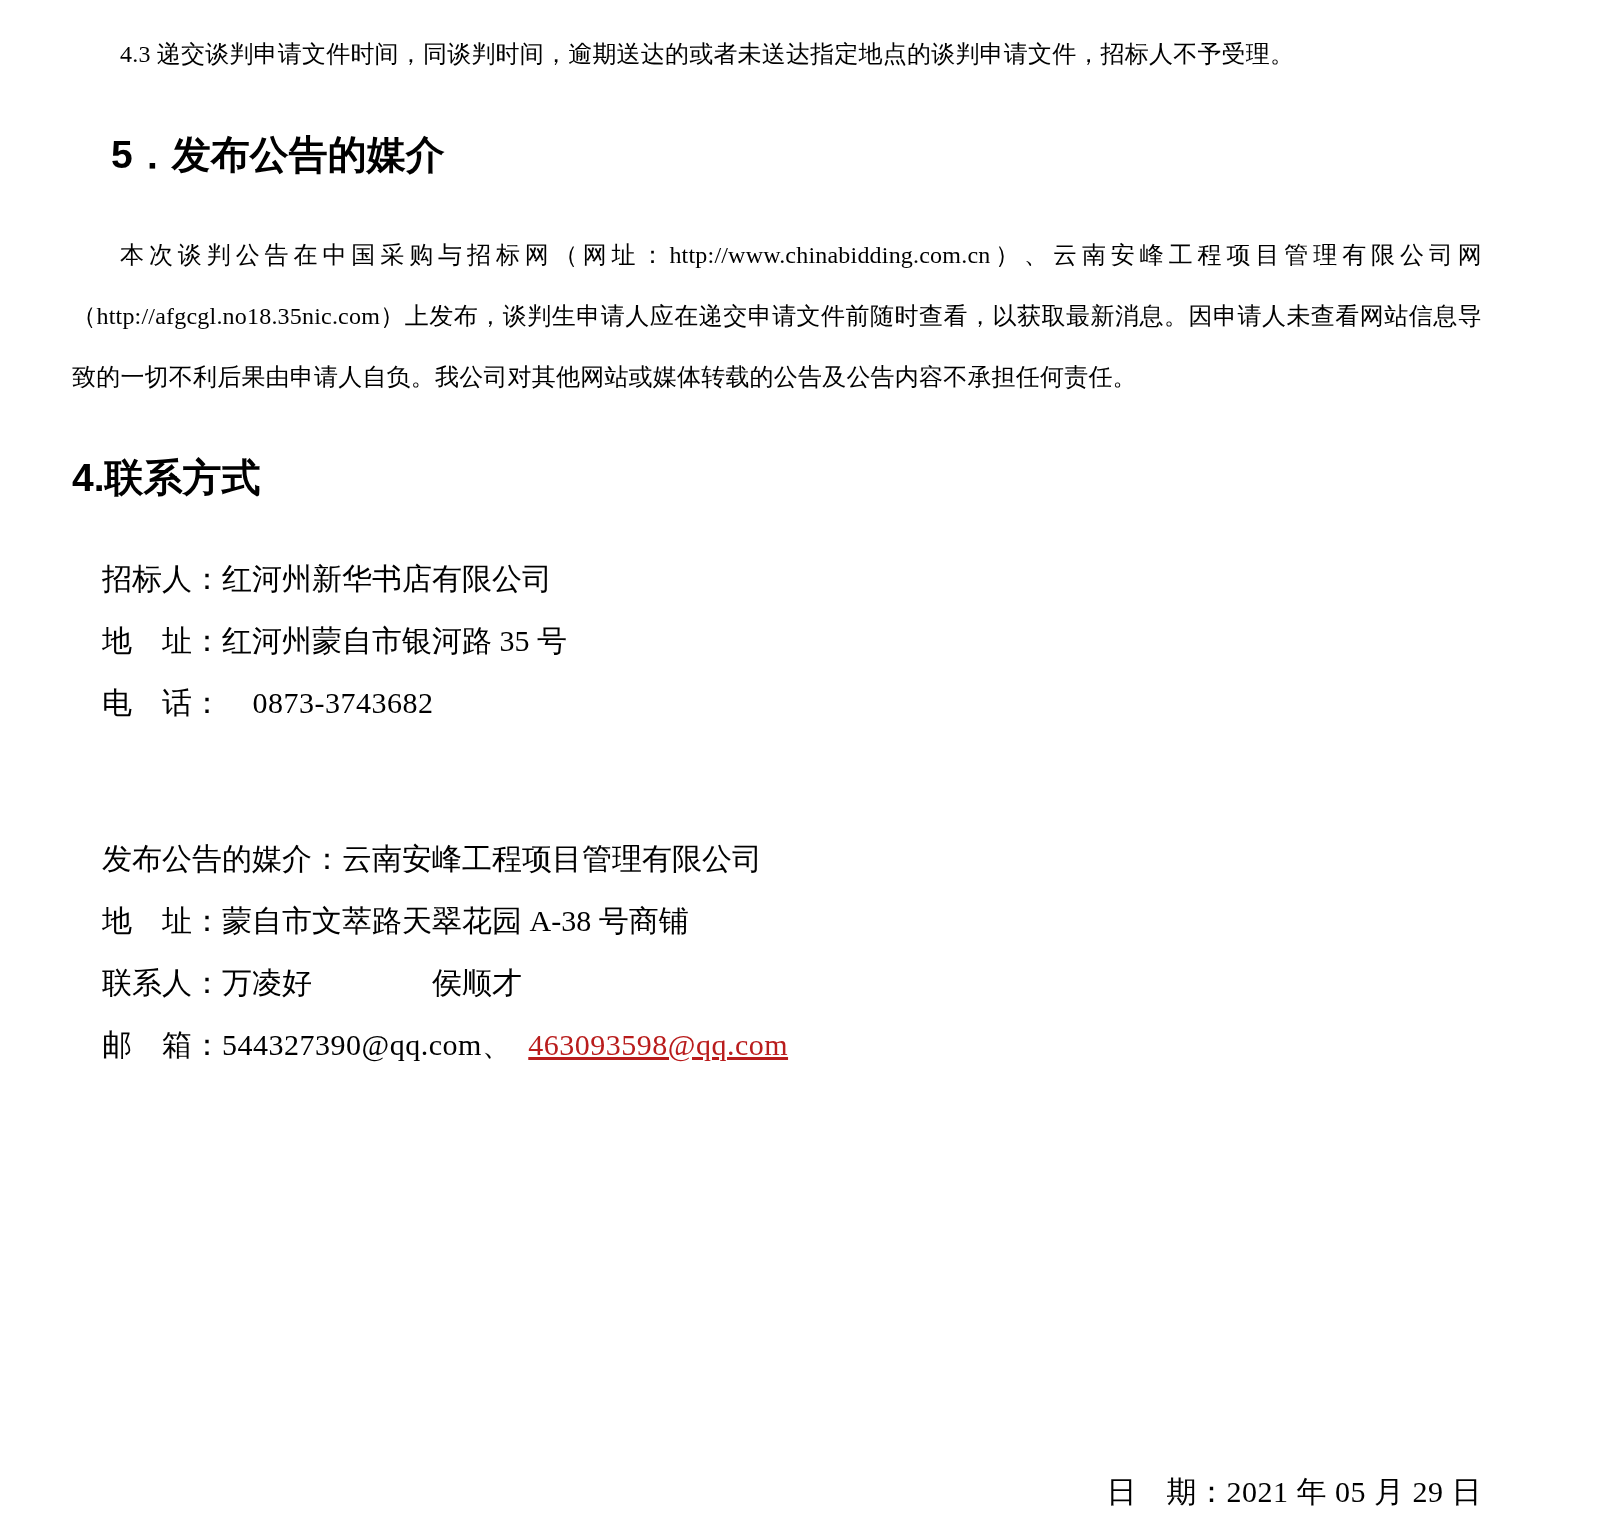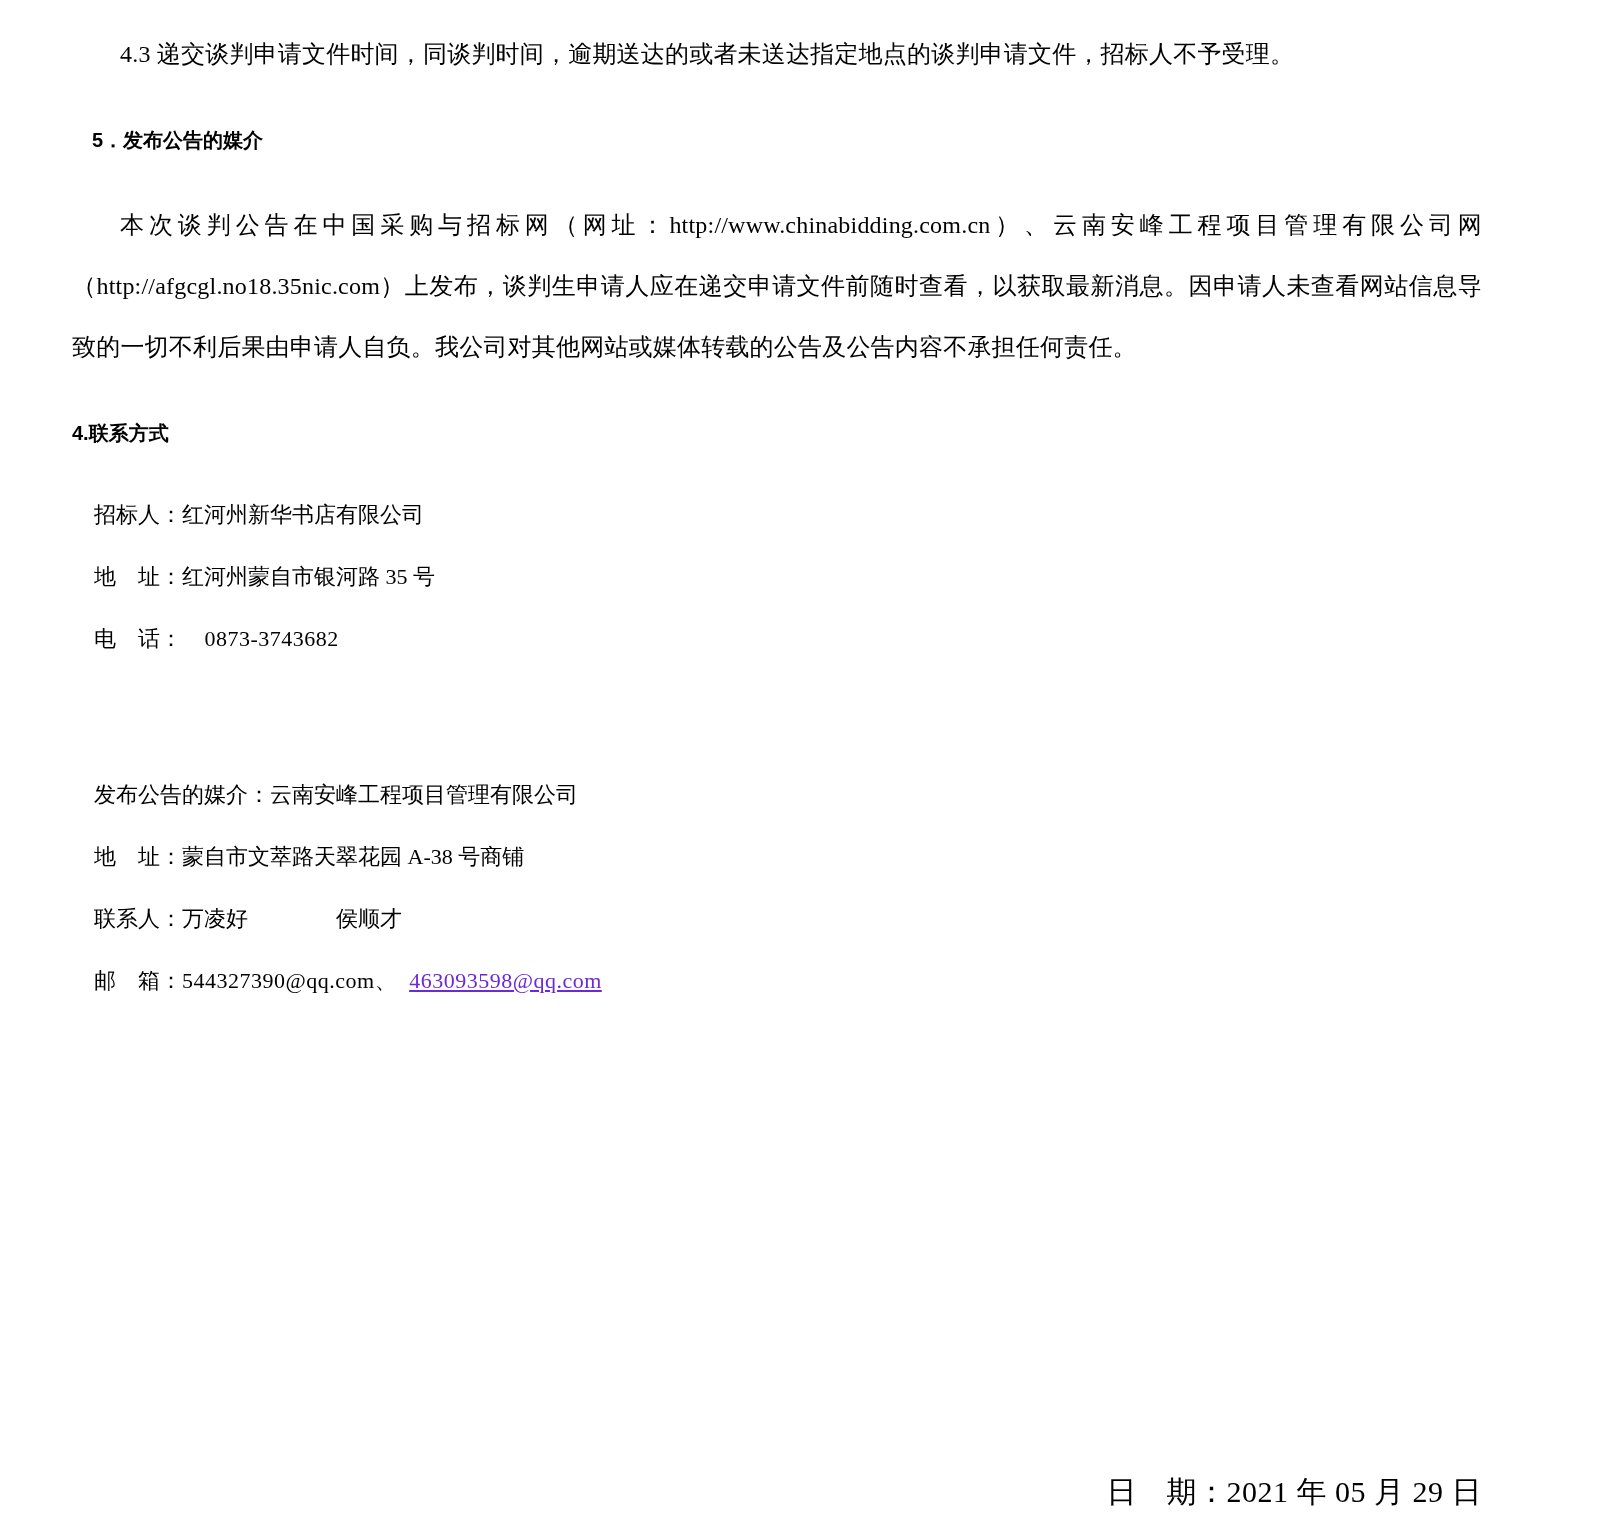--- a/index.html
+++ b/index.html
@@ -26,46 +26,46 @@
     font-size: 24px;
     line-height: 61px;
     text-align: justify;
     text-justify: inter-ideograph;
     letter-spacing: 0.2px;
   }
   .indent {
     text-indent: 2em;
   }
   .heading {
-    font-size: 20px;
+    font-size: 39px;
     line-height: 62px;
     font-weight: bold;
     font-family: "Liberation Sans", "DejaVu Sans", sans-serif;
   }
   .heading-indent {
     text-indent: 1em;
   }
   .mono {
     font-family: "Liberation Serif", "DejaVu Serif", serif;
     letter-spacing: 0.5px;
   }
   .contact-line {
-    font-size: 22px;
+    font-size: 30px;
     line-height: 62px;
     text-indent: 1em;
     white-space: pre;
   }
   .contact-block {
     margin-top: 2px;
   }
   .gap {
     height: 92px;
   }
   .link {
-    color: #6d28d9;
+    color: #b91c1c;
     text-decoration: underline;
   }
   .date-line {
     position: absolute;
     right: 118px;
     bottom: 24px;
     font-size: 30px;
     line-height: 46px;
     white-space: pre;
   }

